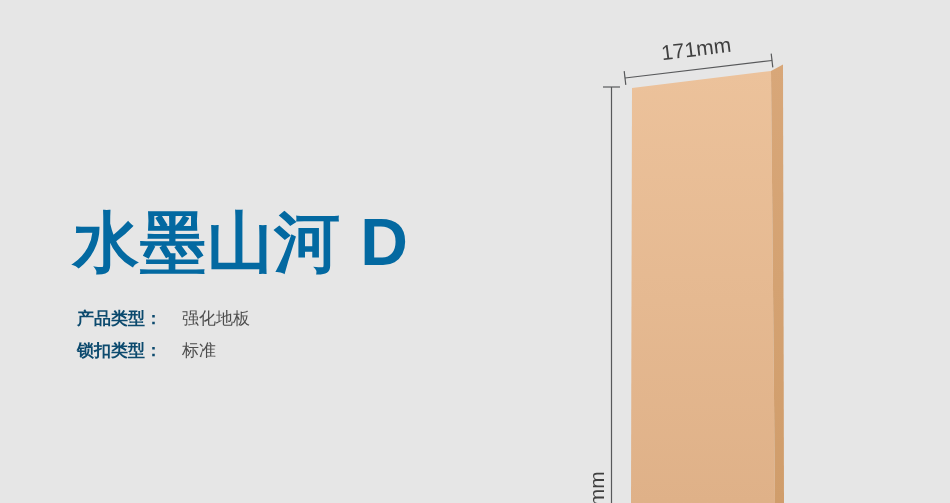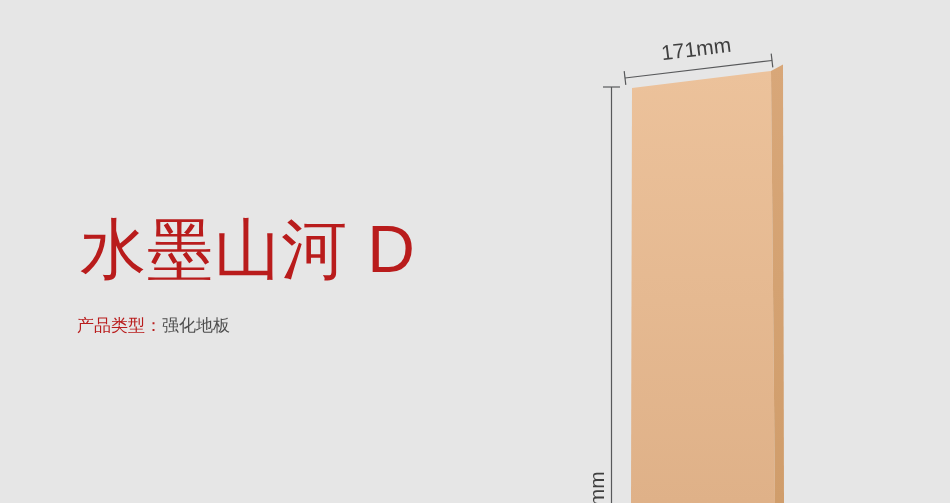--- a/index.html
+++ b/index.html
@@ -14,43 +14,45 @@
     height: 503px;
     background: #e6e6e6;
     overflow: hidden;
   }
   .info {
     position: absolute;
     left: 73px;
     top: 208px;
   }
   .product-title {
-    margin: 7px;
+    margin: 0;
     font-size: 66px;
     line-height: 1.04;
-    font-weight: 400;
-    color: #b91c1c;
+    font-weight: 700;
+    color: #0369a1;
     letter-spacing: 1px;
     white-space: nowrap;
   }
   .specs {
     margin-top: 26px;
     margin-left: 4px;
   }
   .spec-row {
     font-size: 17px;
     line-height: 32.4px;
     color: #4d4d4d;
     white-space: nowrap;
   }
   .spec-row .spec-label {
-    color: #b91c1c;
+    color: #0c4a6e;
+    font-weight: bold;
   }
   .spec-row .spec-value {
     color: #4d4d4d;
+    margin-left: 20px;
   }
   .figure-svg {
     position: absolute;
     left: 0;
     top: 0;
     width: 950px;
     height: 503px;
   }
   .figure-svg text {
     font-family: "Liberation Sans", sans-serif;
@@ -67,20 +69,23 @@
 <body>
 
 <div class="stage">
 
   <div class="info">
     <h1 class="product-title">水墨山河 D</h1>
 
     <div class="specs">
       <div class="spec-row">
         <span class="spec-label">产品类型：</span><span class="spec-value">强化地板</span>
+      </div>
+      <div class="spec-row">
+        <span class="spec-label">锁扣类型：</span><span class="spec-value">标准</span>
       </div>
     </div>
   </div>
 
   <svg class="figure-svg" viewBox="0 0 950 503">
     <defs>
       <linearGradient id="faceGrad" x1="0" y1="0" x2="0" y2="1">
         <stop offset="0" stop-color="#ecc29b"></stop>
         <stop offset="1" stop-color="#dfb188"></stop>
       </linearGradient>

